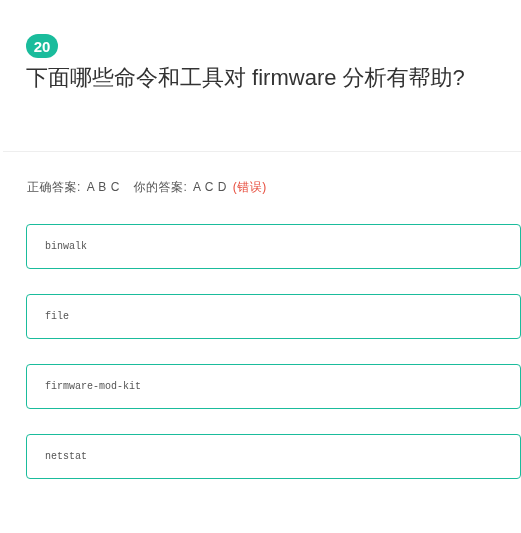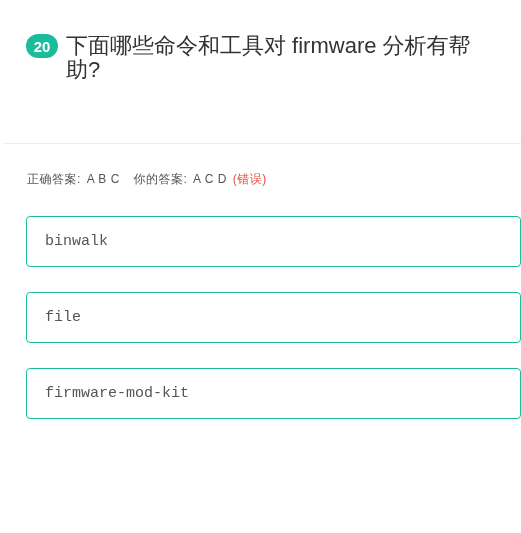--- a/index.html
+++ b/index.html
@@ -1,15 +1,15 @@
 <!DOCTYPE html>
 <html><head>
 <meta charset="utf-8">
 <style>
-  * { box-sizing: border-box; margin: 1px; padding: 0; }
+  * { box-sizing: border-box; margin: 1px; padding: 0; flex-direction: column; }
   body {
     font-family: -apple-system, BlinkMacSystemFont, "Segoe UI", "PingFang SC", "Microsoft YaHei", sans-serif;
     background: #ffffff;
     width: 521px;
     height: 533px;
     overflow: hidden;
   }
   .question-header {
     padding: 30px 22px 0 22px;
     display: flex;
@@ -48,21 +48,21 @@
   }
   .answer-line .wrong {
     color: #e74c3c;
   }
   .option {
     border: 1px solid #1abc9c;
     border-radius: 4px;
     padding: 16px 18px;
     margin-bottom: 25px;
     font-family: "Courier New", Consolas, monospace;
-    font-size: 15px;
+    font-size: 10px;
     color: #555555;
     background: #ffffff;
   }
 </style>
 </head>
 <body>
 
 <div class="question-header">
   <span class="question-number">20</span>
   <span class="question-text">下面哪些命令和工具对 firmware 分析有帮助?</span>
@@ -70,13 +70,14 @@
 
 <div class="answer-section">
   <div class="answer-line">
     <span>正确答案: </span><span>A B C</span>&nbsp;&nbsp;&nbsp;<span>你的答案: </span><span>A C D</span>
     <span class="wrong">(错误)</span>
   </div>
 
   <div class="option">binwalk</div>
   <div class="option">file</div>
   <div class="option">firmware-mod-kit</div>
+  <div class="option">netstat</div>
 </div>
 
 </body></html>

